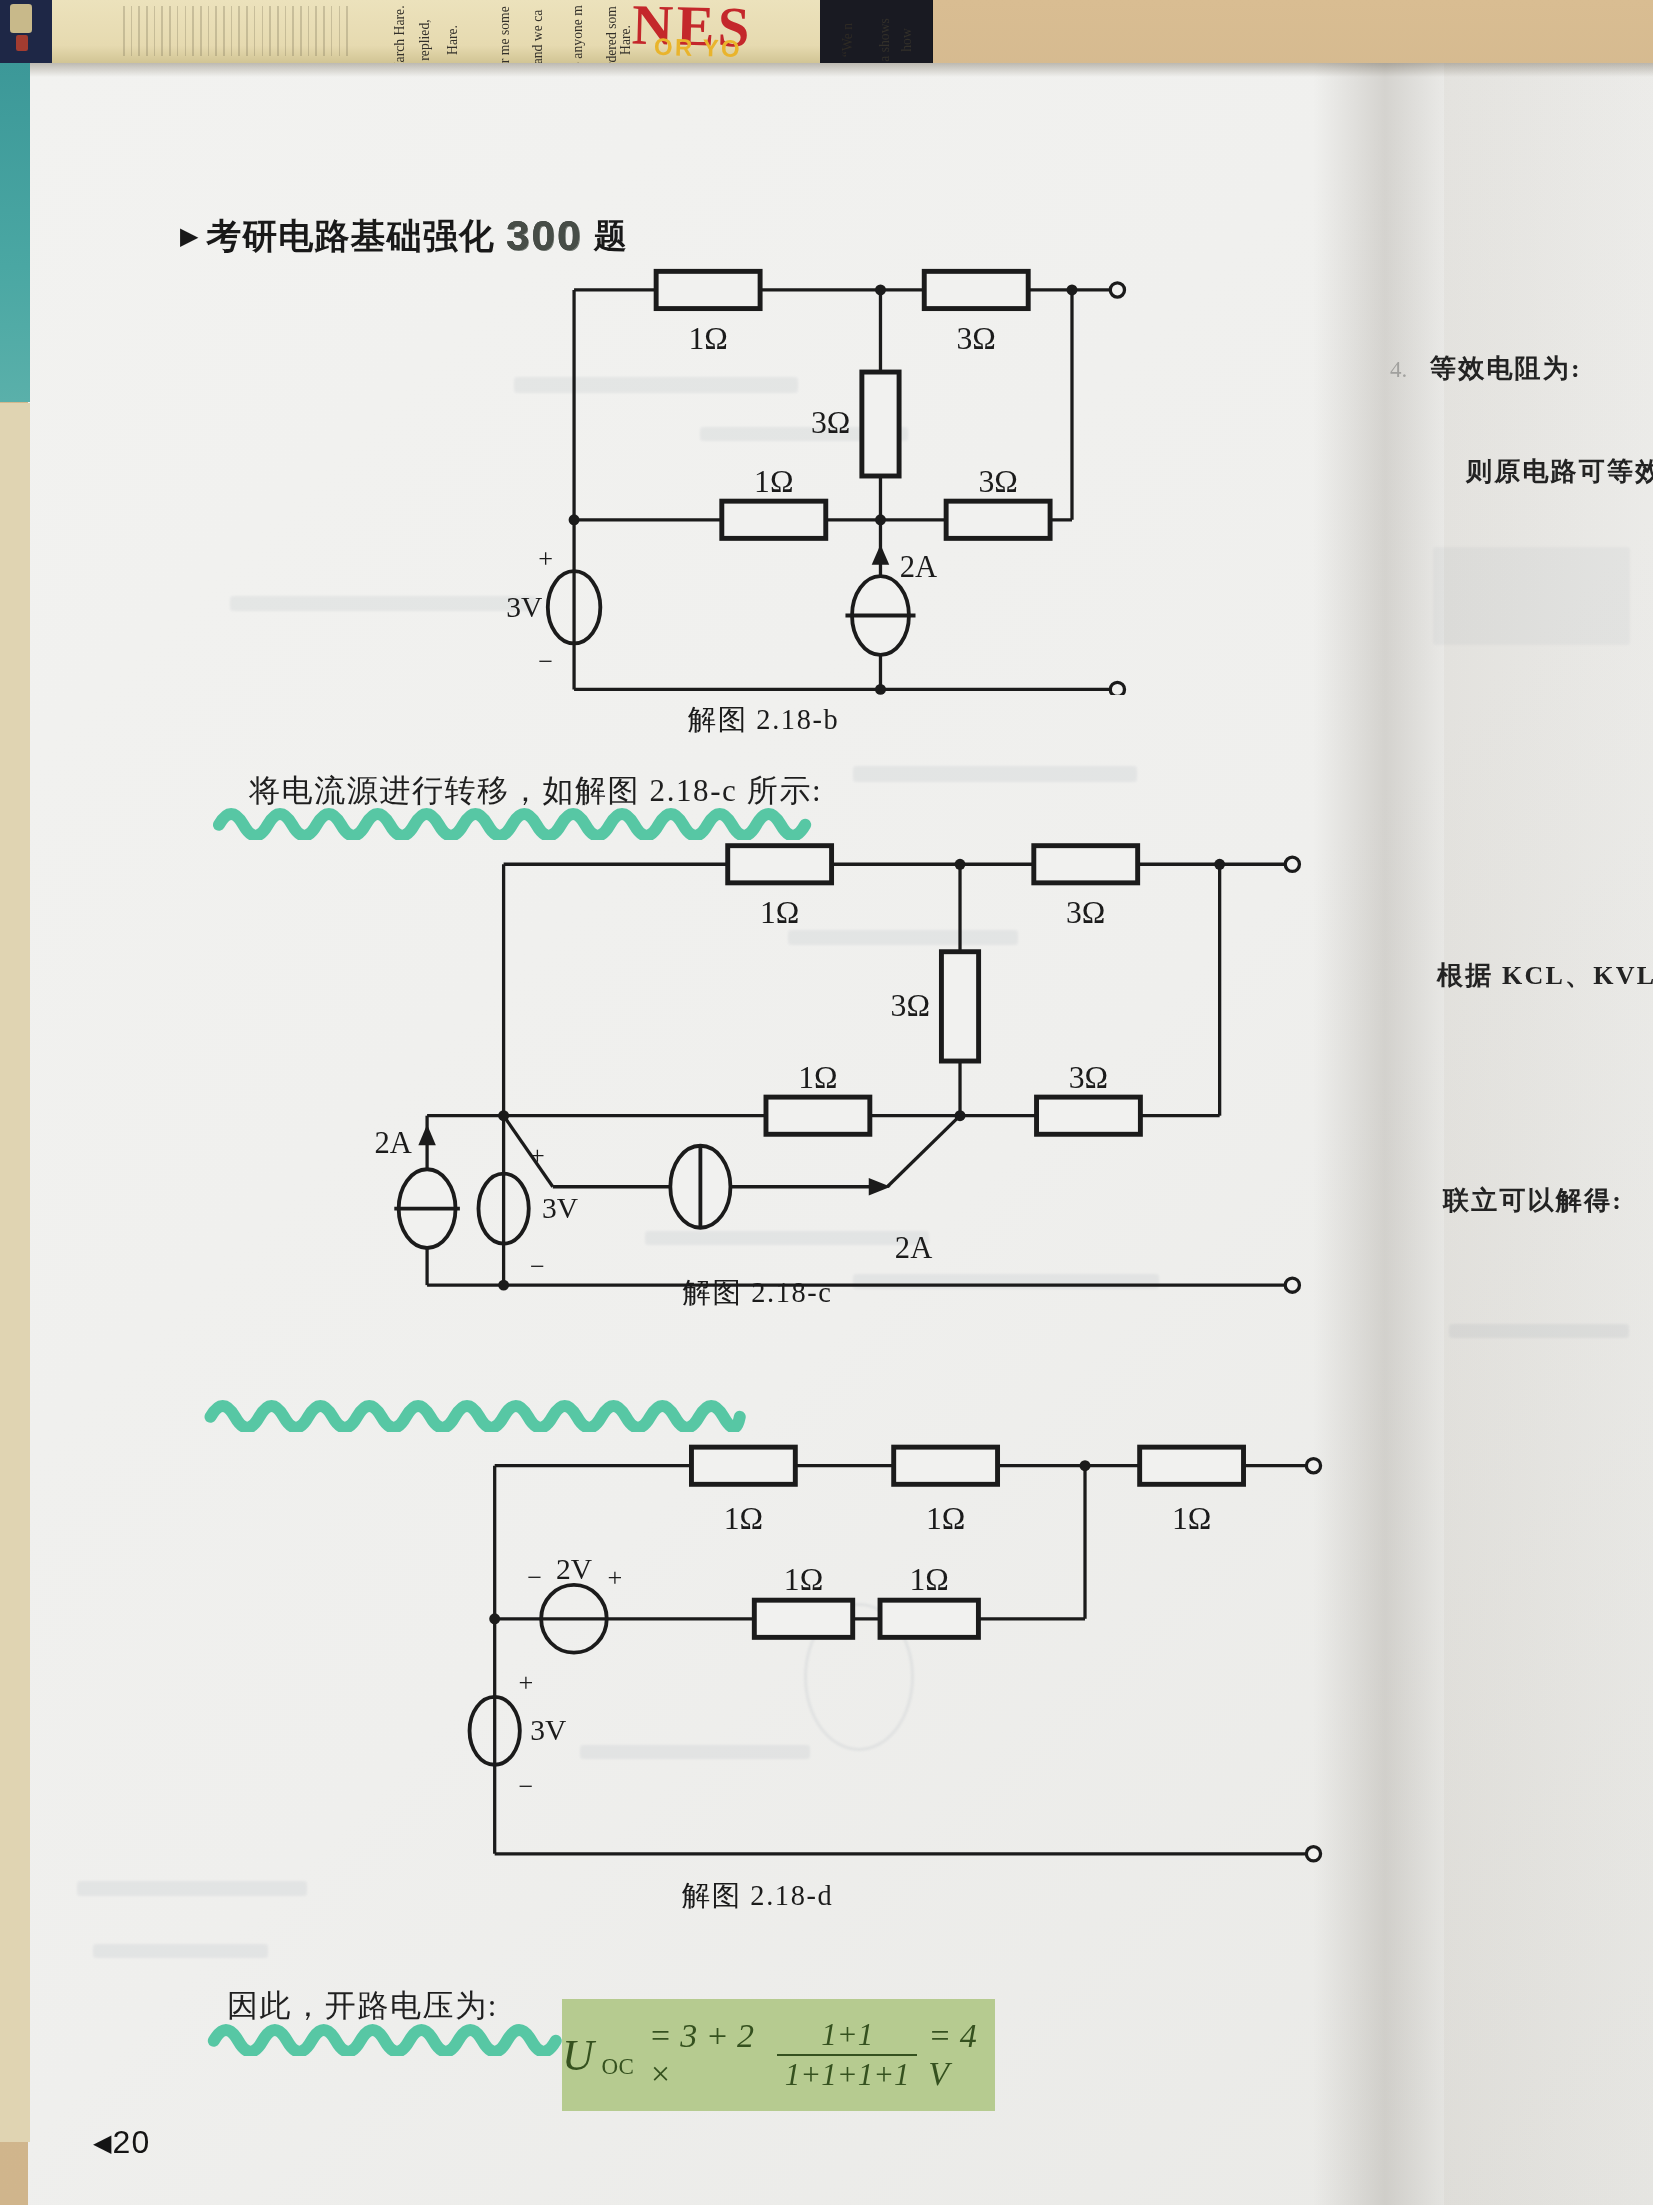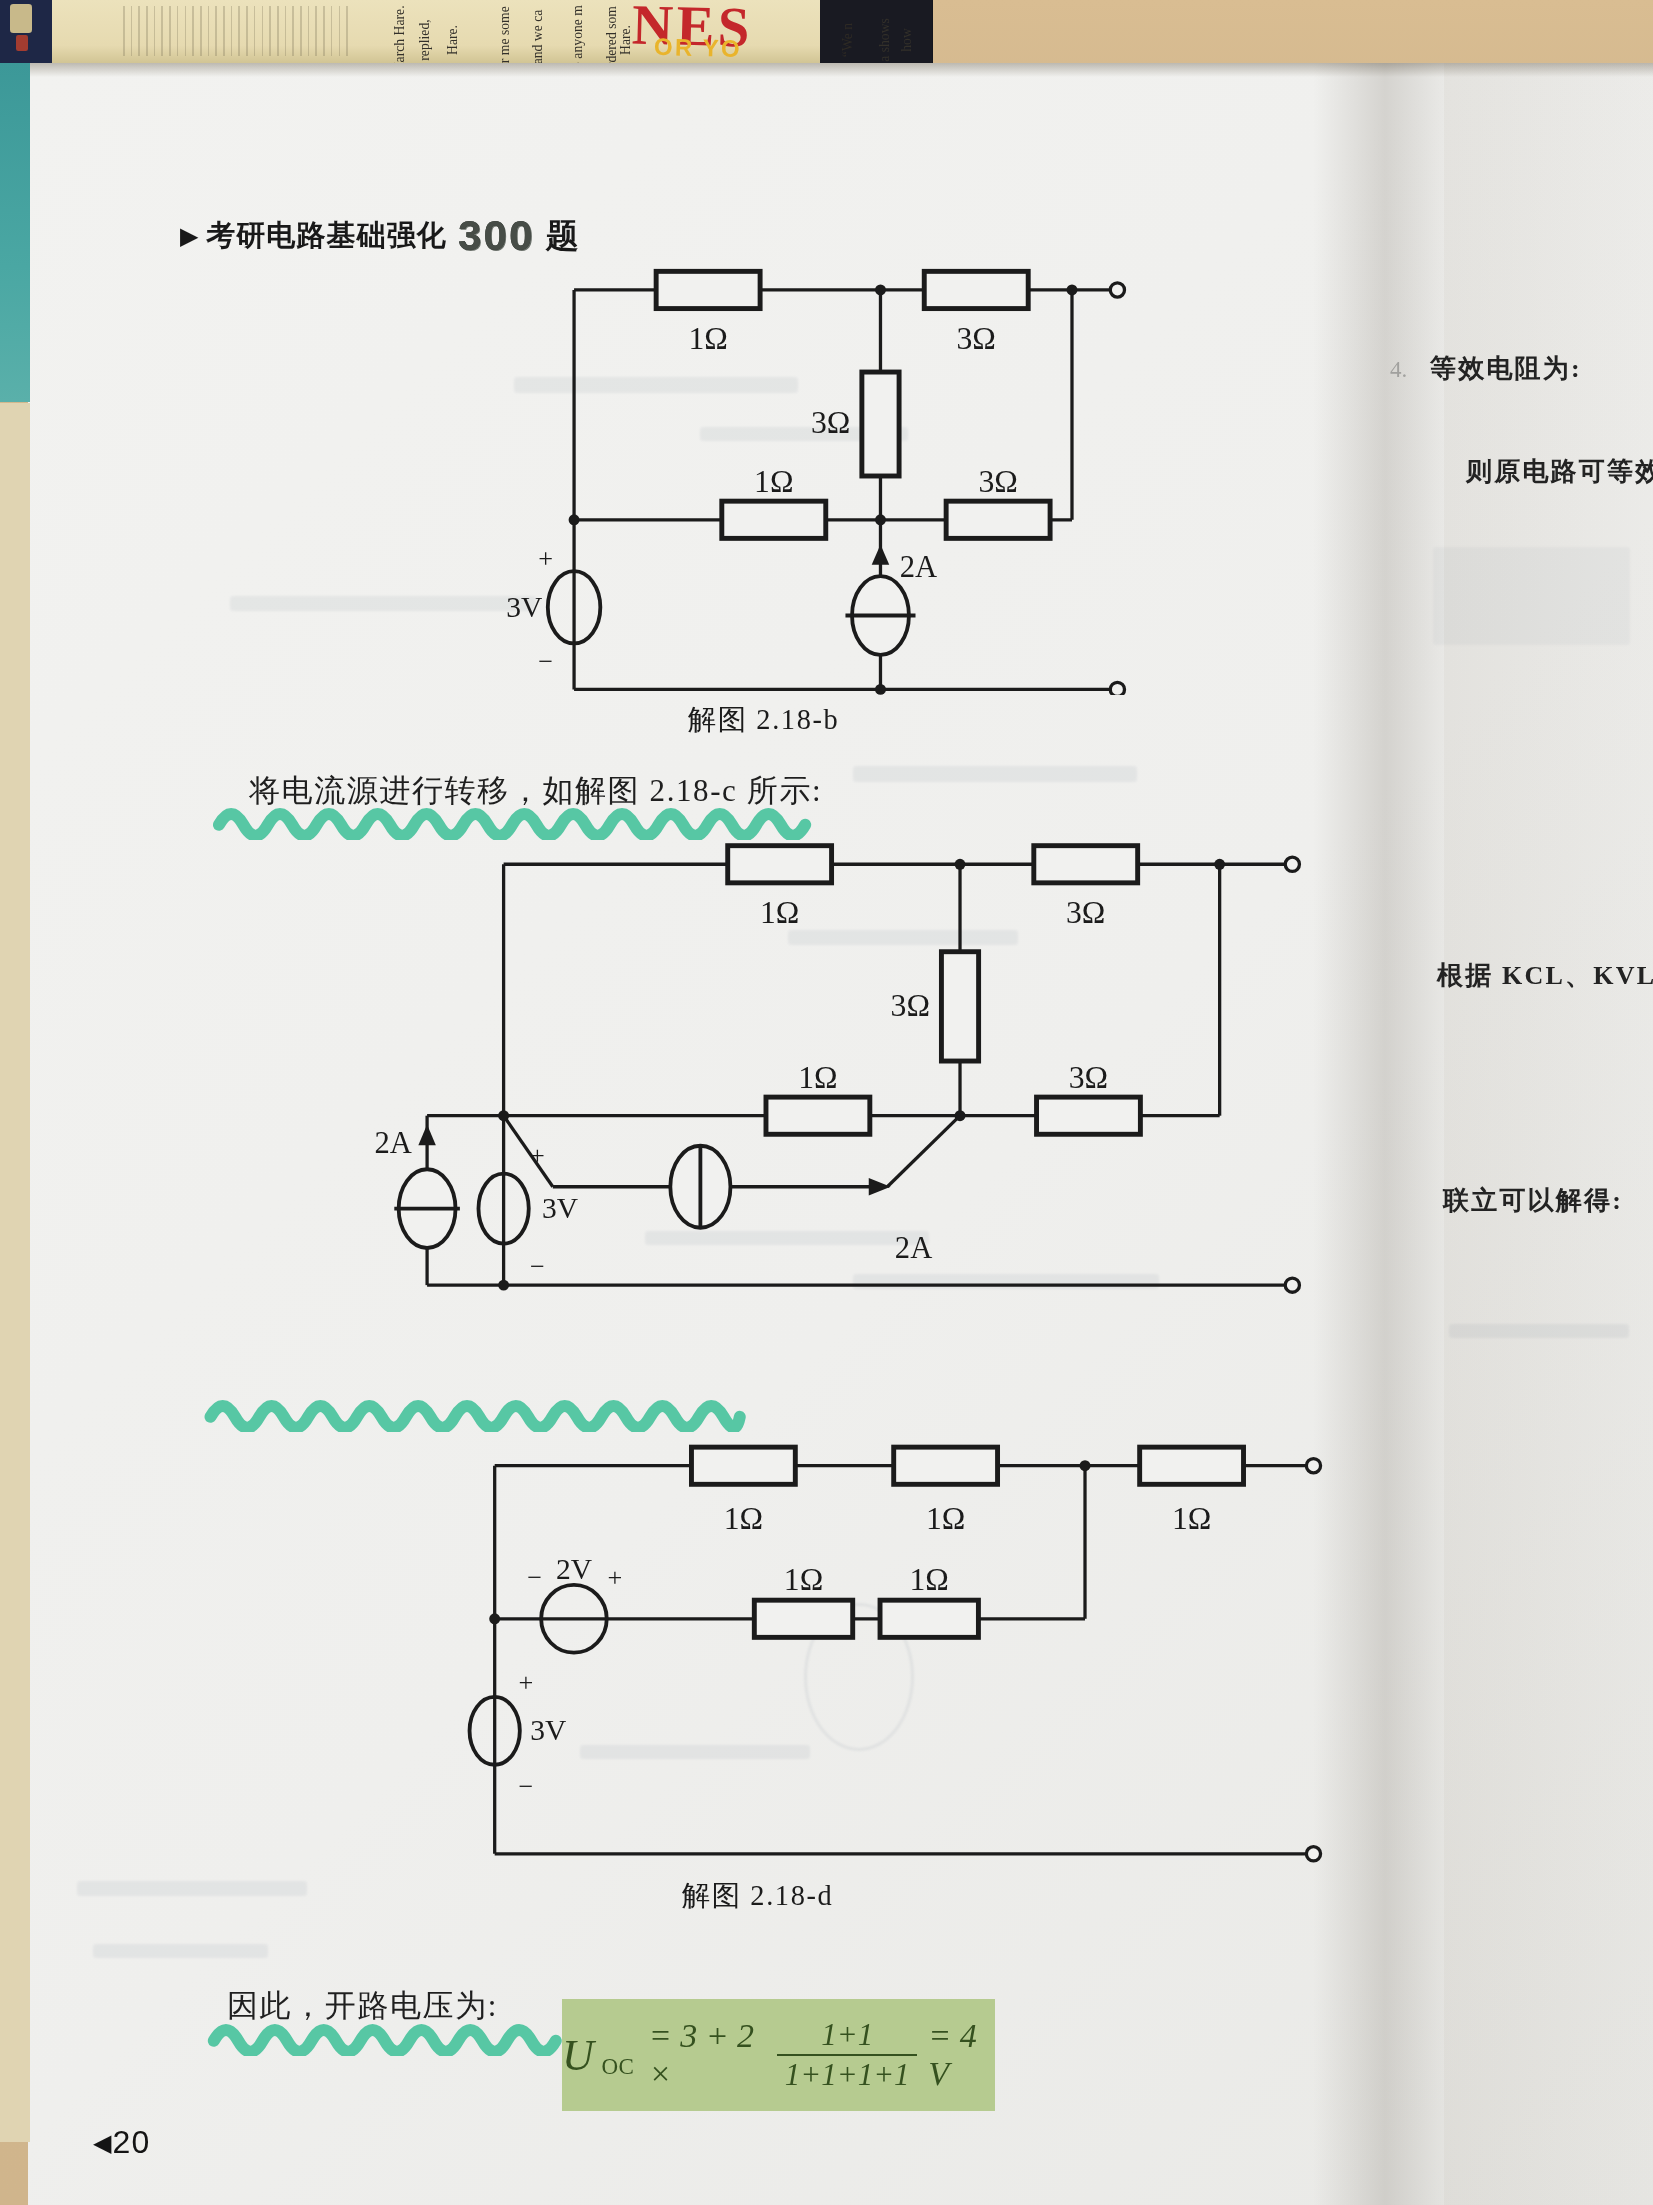--- a/index.html
+++ b/index.html
@@ -29,21 +29,21 @@
   .teal-strip{position:absolute;left:0;top:63px;width:29.5px;height:339px;
         background:linear-gradient(180deg,#3c9898 0%,#4aa7a3 60%,#5ab0aa 100%);}
   .left-paper{position:absolute;left:0;top:403px;width:29.5px;height:1739px;background:#e0d4b2;}
   .fold-shadow{position:absolute;left:1313px;top:63px;width:131px;height:2142px;
         background:linear-gradient(90deg,rgba(0,0,0,0) 0%,rgba(70,60,45,.16) 55%,rgba(70,60,45,.04) 100%);}
   .right-page-tint{position:absolute;left:1444px;top:63px;width:210px;height:2142px;
         background:linear-gradient(90deg,rgba(120,108,88,.10),rgba(120,108,88,.03));}
   
   .header{position:absolute;left:180px;top:212px;display:flex;align-items:center;gap:7.7px;color:#191919;}
   .hdr-arrow{font-size:24px;line-height:1;}
-  .hdr-title{font-family:"Liberation Sans",sans-serif;font-weight:bold;font-size:29px;letter-spacing:1.1px;}
+  .hdr-title{font-family:"Liberation Sans",sans-serif;font-weight:bold;font-size:35px;letter-spacing:1.1px;}
   .hdr-badge{font-family:"Liberation Sans",sans-serif;font-weight:900;font-size:42px;color:#474d47;
              text-shadow:0 0 0.5px #2c302c, 1.1px 1.1px 0 #6a706a;letter-spacing:2.2px;margin:0 3.3px;}
   .hdr-suffix{font-family:"Liberation Sans",sans-serif;font-weight:bold;font-size:33px;}
   
   .circuit{position:absolute;}
   svg text{font-family:"Liberation Serif",serif;fill:#1b1b1b;}
   .caption{position:absolute;width:673px;text-align:center;font-size:28.4px;color:#1b1b1b;letter-spacing:1.6px;}
   
   .cn-line{position:absolute;font-size:31px;color:#1f1f1f;letter-spacing:1.6px;font-weight:500;margin-top:12px;}
   .wavy{position:absolute;}
@@ -214,20 +214,21 @@
     <text x="1325" y="178" font-size="58" text-anchor="middle">3Ω</text>
     <text x="1040" y="348" font-size="58" text-anchor="end">3Ω</text>
     <text x="835" y="480" font-size="58" text-anchor="middle">1Ω</text>
     <text x="1330" y="480" font-size="58" text-anchor="middle">3Ω</text>
     <text x="92" y="598" font-size="56" text-anchor="end">2A</text>
     <text x="1010" y="790" font-size="56" text-anchor="middle">2A</text>
     <text x="322" y="618" font-size="48" text-anchor="middle">+</text>
     <text x="330" y="718" font-size="54" text-anchor="start">3V</text>
     <text x="322" y="822" font-size="48" text-anchor="middle">−</text>
   </svg>
+  <div class="caption" style="left:421px;top:1274px;">解图 2.18-c</div>
 
   <svg class="wavy" style="left:203px;top:1394px;" width="547" height="38" viewBox="0 0 1000 70">
     <path d="M10,42 Q32.5,2 55,42 T100,42 T145,42 T190,42 T235,42 T280,42 T325,42 T370,42 T415,42 T460,42 T505,42 T550,42 T595,42 T640,42 T685,42 T730,42 T775,42 T820,42 T865,42 T910,42 T955,42 T985,42" stroke="#57c7a4" stroke-width="22" fill="none" stroke-linecap="round"></path>
   </svg>
 
   <svg class="circuit" style="left:448px;top:1422px;" width="875" height="481" viewBox="0 0 1600 880">
     <g stroke="#1b1b1b" stroke-width="6" fill="none">
       <path d="M85,80 H1570"></path>
         <path d="M85,80 V790"></path>
         <path d="M85,790 H1570"></path>

